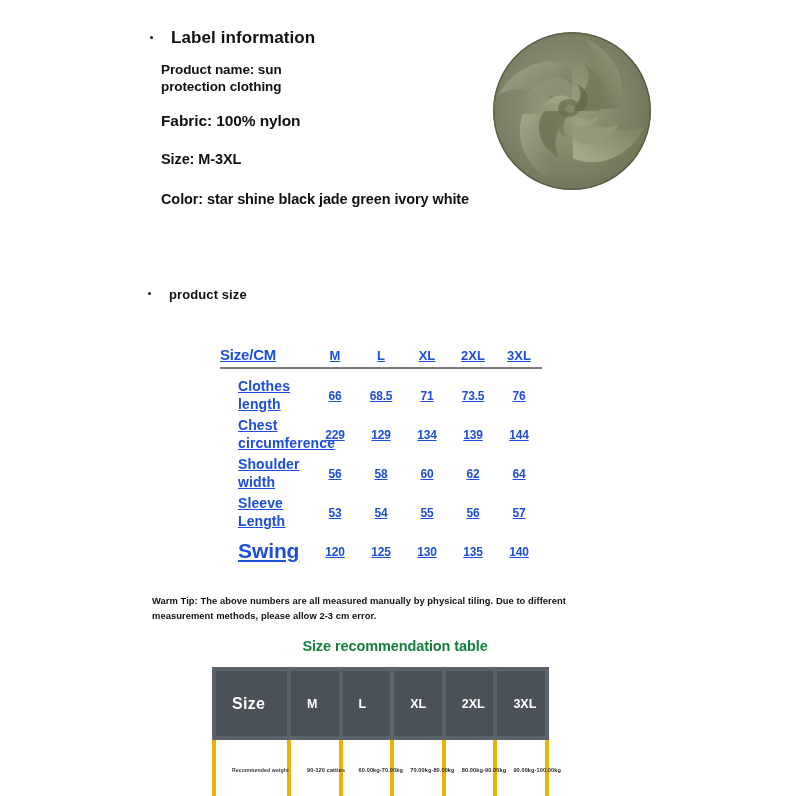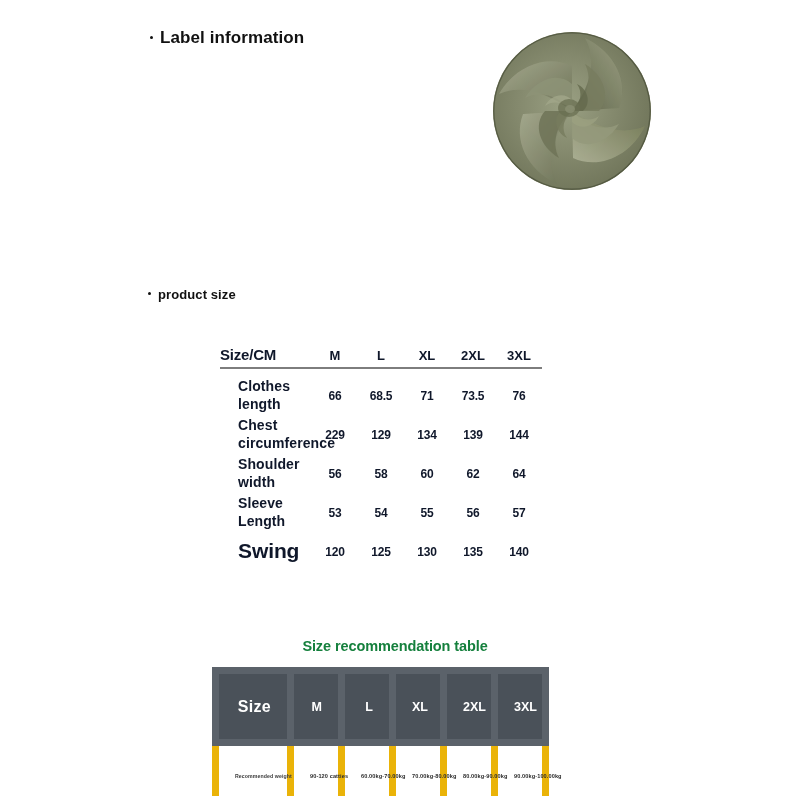--- a/index.html
+++ b/index.html
@@ -21,21 +21,21 @@
   
   .label-section {
     position: absolute;
     left: 150px;
     top: 28px;
     width: 360px;
   }
   .section-heading {
     display: flex;
     align-items: baseline;
-    gap: 7px;
+    gap: 18px;
     font-size: 17px;
     font-weight: bold;
     letter-spacing: .1px;
     color: #111;
   }
   .bullet-dot {
     display: inline-block;
     width: 3px;
     height: 3px;
     border-radius: 50%;
@@ -87,22 +87,23 @@
   }
   .size-table table {
     border-collapse: collapse;
     width: 100%;
     table-layout: fixed;
   }
   .size-table th, .size-table td {
     text-align: center;
     vertical-align: middle;
     font-weight: bold;
-    color: #0f172a;
+    color: #1d4ed8;
     padding: 0;
+    text-decoration: underline;
   }
   .size-table col.c-label { width: 92px; }
   .size-table col.c-val   { width: 46px; }
 
   .hdr-label {
     text-align: left !important;
     font-size: 15px;
     padding-bottom: 4px !important;
     letter-spacing: -.2px;
   }
@@ -167,23 +168,23 @@
     top: 667px;
     width: 337px;
   }
   .rec-table {
     border-collapse: collapse;
     table-layout: fixed;
     width: 100%;
     background: #ffffff;
   }
   .rec-table th, .rec-table td {
-    border: 7px solid #eab308;
+    border: 4px solid #eab308;
     padding: 16px;
-    text-align: right;
+    text-align: left;
     vertical-align: middle;
   }
   .rec-table thead th {
     background: #4a5159;
     border-color: #5b626a;
     color: #ffffff;
     height: 33px;
     font-weight: bold;
   }
   .rec-table thead th.size-head { font-size: 16px; letter-spacing: .3px; }
@@ -221,20 +222,26 @@
 </style>
 </head>
 <body>
 
 <div class="page">
 
   <div class="label-section">
     <div class="section-heading">
       <span class="bullet-dot"></span>
       <span>Label information</span>
+    </div>
+    <div class="label-lines">
+      <div class="label-line ll-name">Product name: sun protection clothing</div>
+      <div class="label-line ll-fabric">Fabric: 100% nylon</div>
+      <div class="label-line ll-size">Size: M-3XL</div>
+      <div class="label-line ll-color">Color: star shine black jade green ivory white</div>
     </div>
   </div>
 
   <div class="swatch">
     <svg viewBox="0 0 158 158" xmlns="http://www.w3.org/2000/svg" aria-hidden="true">
       <defs>
         <radialGradient id="gCore" cx="46%" cy="46%" r="62%">
           <stop offset="0%" stop-color="#9aa083"></stop>
           <stop offset="45%" stop-color="#868b6f"></stop>
           <stop offset="100%" stop-color="#6d7257"></stop>
@@ -345,20 +352,21 @@
           <td class="cell-val">120</td>
           <td class="cell-val">125</td>
           <td class="cell-val">130</td>
           <td class="cell-val">135</td>
           <td class="cell-val">140</td>
         </tr>
       </tbody>
     </table>
   </div>
 
+  <div class="warm-tip">Warm Tip: The above numbers are all measured manually by physical tiling. Due to different measurement methods, please allow 2-3 cm error.</div>
 
   <div class="rec-title">Size recommendation table</div>
 
   <div class="rec-wrap">
     <table class="rec-table">
       <colgroup>
         <col class="c-first">
           <col>
           <col>
           <col>

